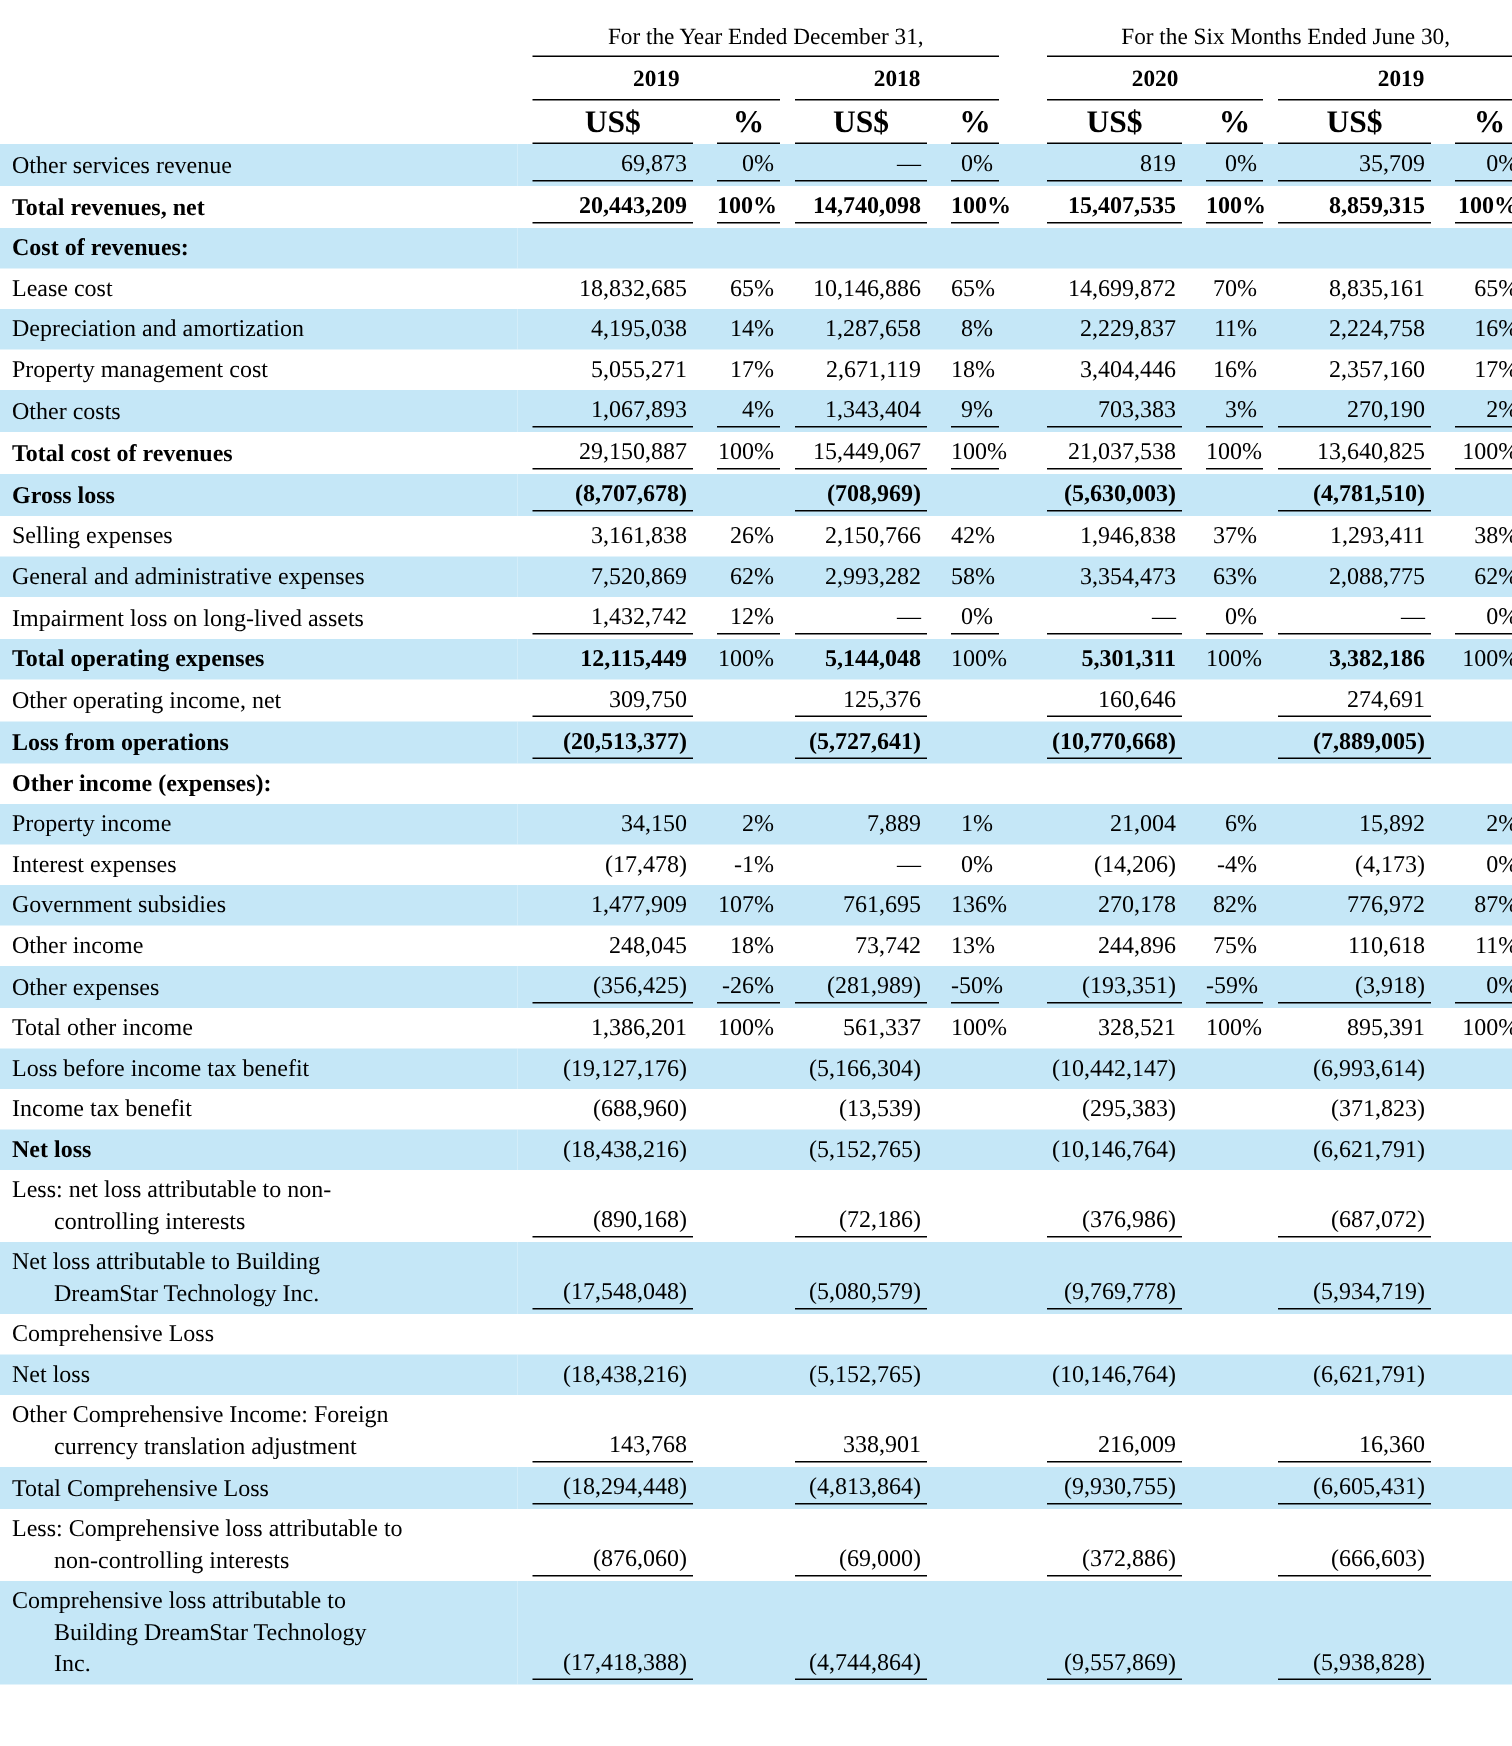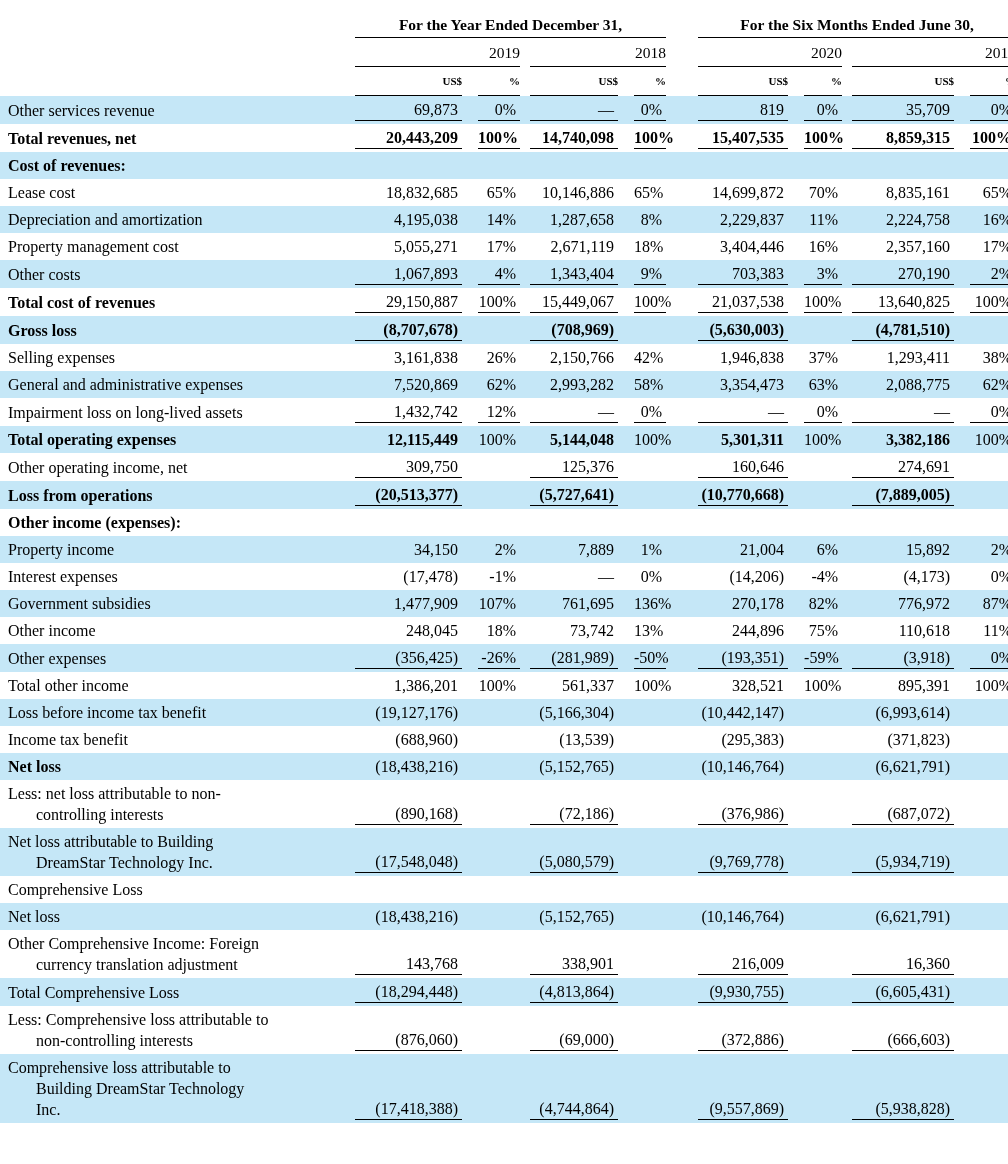--- a/index.html
+++ b/index.html
@@ -16,29 +16,29 @@
   td.pct{padding:3px 0 3px 16px;}
   td.gap{padding:0;}
   .val{text-align:right;padding-right:4px;min-height:21px;}
   .val.u{border-bottom:1.5px solid #000;}
   .val.b{font-weight:bold;}
   tr.blue td{background:#c5e7f7;}
   tr.bold-label td.lbl{font-weight:bold;margin-left:16px;}
   .cont{margin-left:28px;}
   
   thead td{vertical-align:bottom;}
-  .grp div{font-weight:bold;text-align:center;font-size:15.5px;
+  .grp div{font-weight:normal;text-align:center;font-size:15.5px;
            border-bottom:1.5px solid #000;padding-bottom:2px;}
   td.grpcell{padding:4px 0 0 10px;}
   td.yrcell{padding:4px 0 0 10px;}
-  .yrcell div{font-weight:normal;text-align:right;font-size:15.5px;
+  .yrcell div{font-weight:bold;text-align:center;font-size:15.5px;
               border-bottom:1.5px solid #000;padding-bottom:3px;}
   td.unitcell{padding:4px 0 0 10px;}
   td.unitcell.pcthead{padding-left:16px;}
-  .unitcell div{font-weight:bold;text-align:right;font-size:11px;
+  .unitcell div{font-weight:bold;text-align:center;font-size:21px;
                 border-bottom:1.5px solid #000;padding-bottom:3px;}
 </style>
 </head>
 <body>
 
 <div class="wrap">
   <table>
     <colgroup>
       <col style="width:345px">
       <col style="width:117px">

